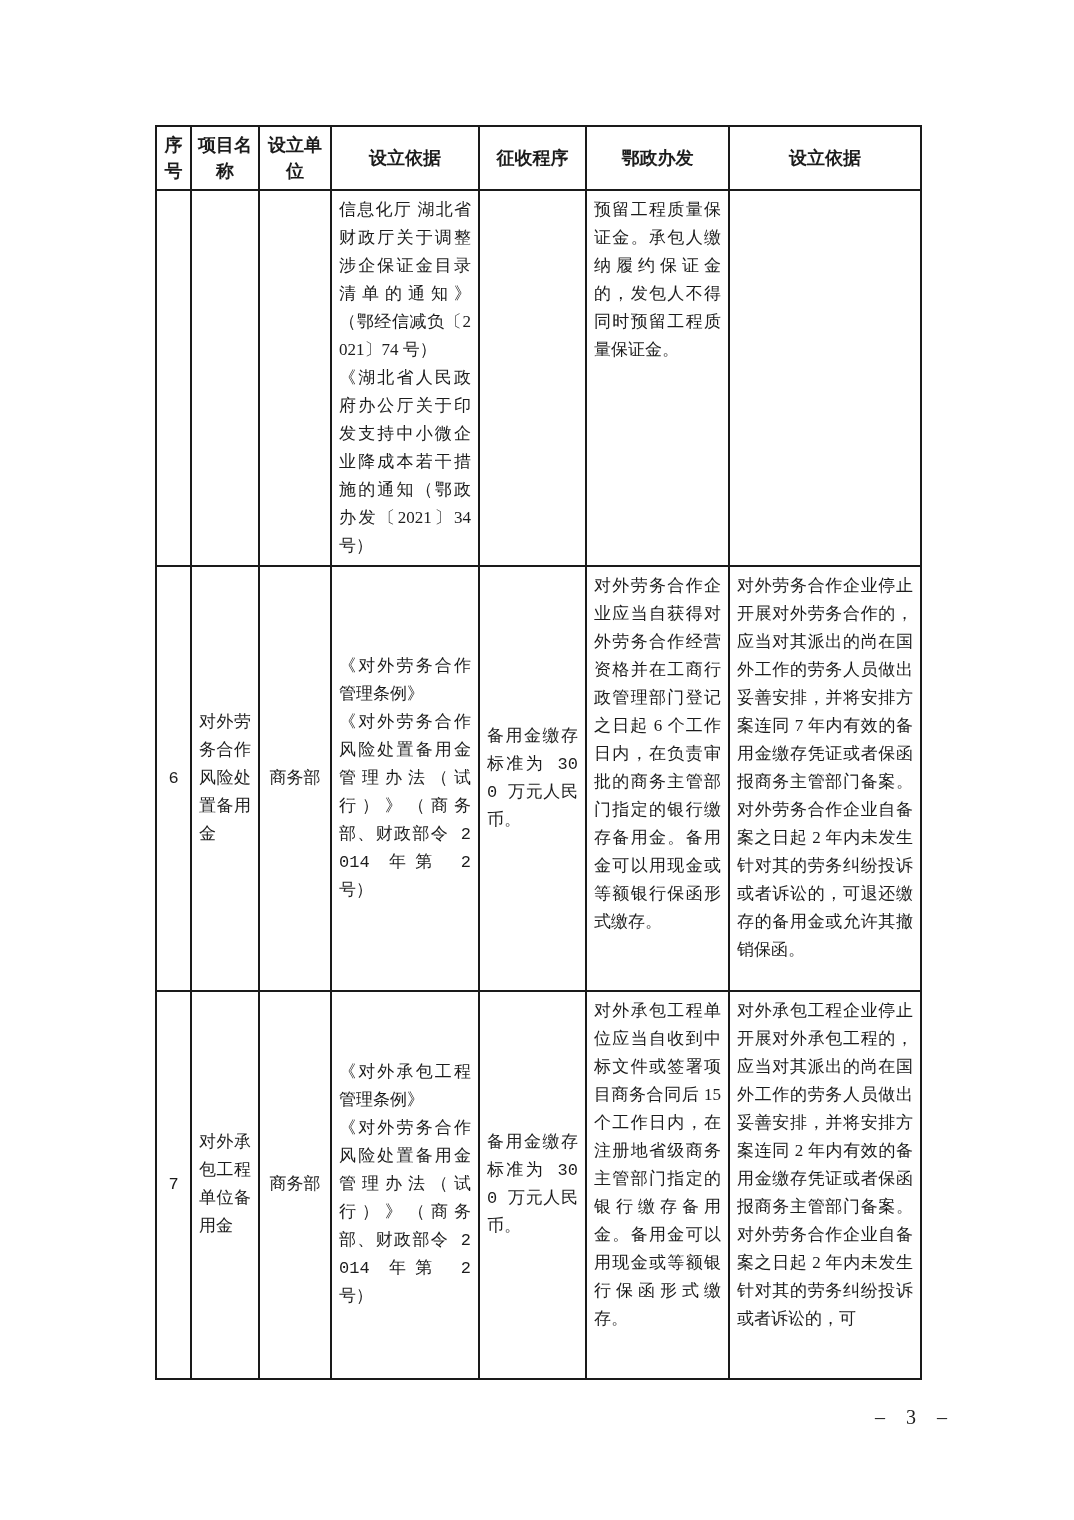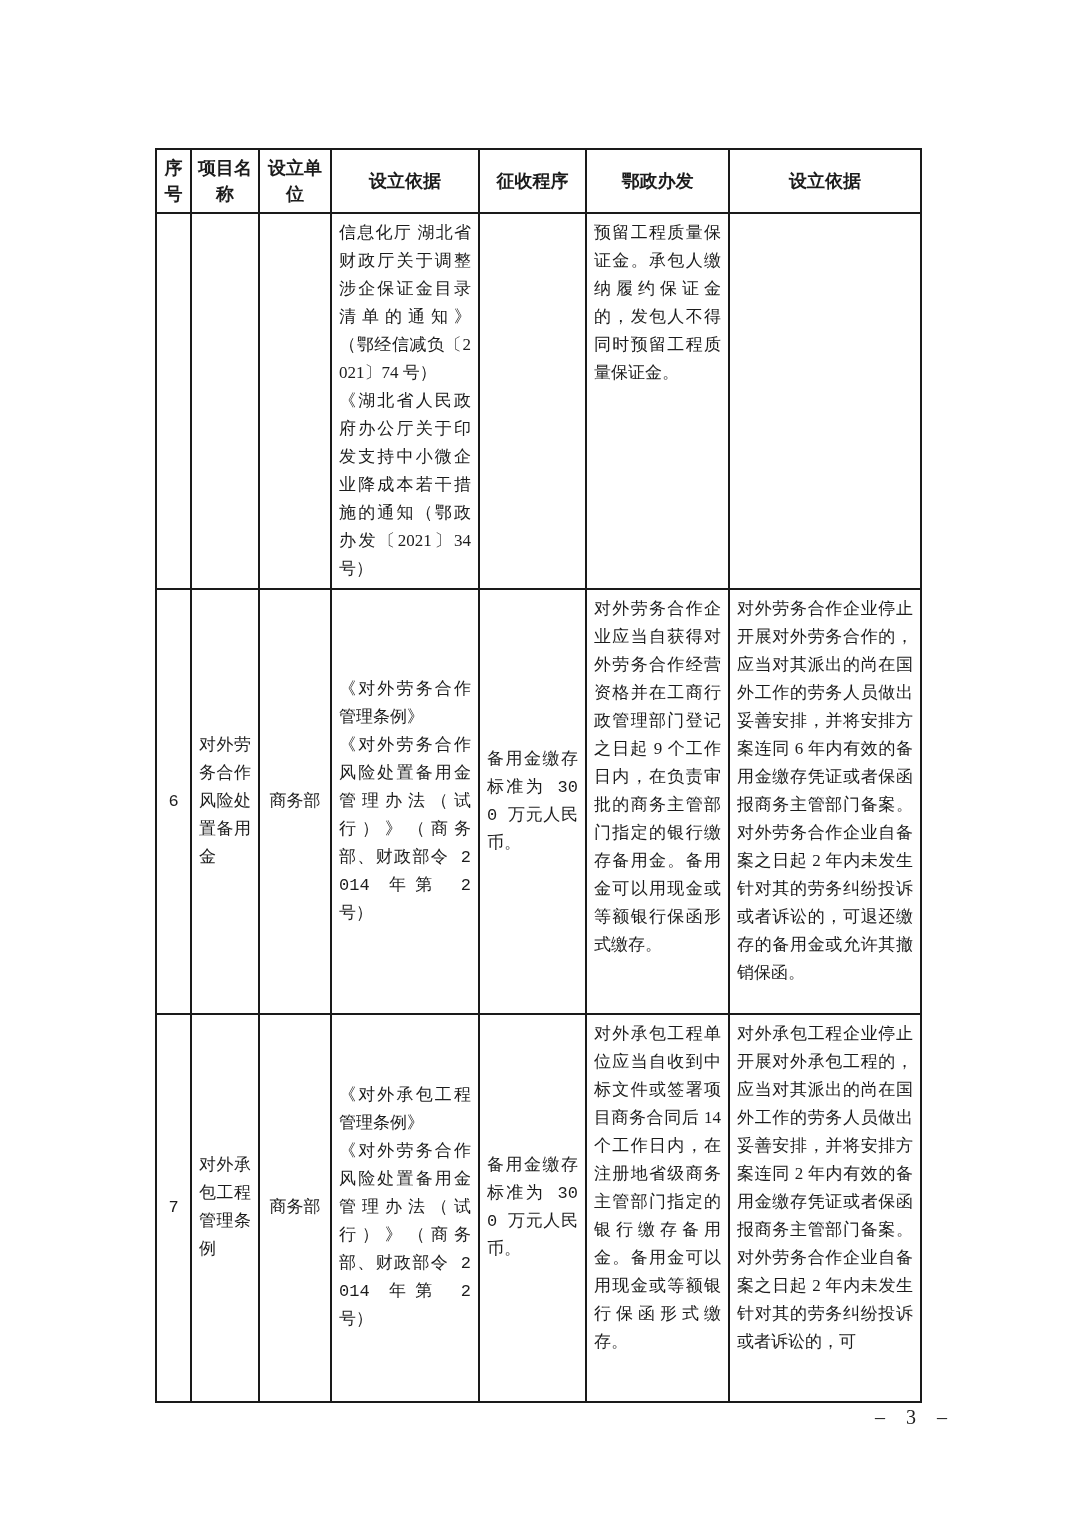--- a/index.html
+++ b/index.html
@@ -12,21 +12,21 @@
     width: 1074px;
     height: 1520px;
     background: #ffffff;
     overflow: hidden;
     color: #1c1c1c;
     font-family: "Liberation Serif", "DejaVu Serif", serif;
   }
   table.fee-table {
     position: absolute;
     left: 155px;
-    top: 148px;
+    top: 125px;
     width: 765px;
     border-collapse: collapse;
     table-layout: fixed;
   }
   table.fee-table td, table.fee-table th {
     border: 2px solid #1a1a1a;
     padding: 5px 7px;
     font-size: 17px;
     line-height: 28px;
     word-break: break-all;
@@ -104,31 +104,31 @@
         <td class="v-top jst">预留工程质量保证金。承包人缴纳履约保证金的，发包人不得同时预留工程质量保证金。</td>
         <td class="v-top jst"></td>
       </tr>
       <tr class="row-6">
         <td class="v-mid ctr">6</td>
         <td class="v-mid jst">对外劳务合作风险处置备用金</td>
         <td class="v-mid ctr">商务部</td>
         <td class="v-mid jst pre">《对外劳务合作管理条例》
 《对外劳务合作风险处置备用金管理办法（试行）》（商务部、财政部令 2014 年第 2 号）</td>
         <td class="v-mid jst">备用金缴存标准为 300 万元人民币。</td>
-        <td class="v-top jst">对外劳务合作企业应当自获得对外劳务合作经营资格并在工商行政管理部门登记之日起 9 个工作日内，在负责审批的商务主管部门指定的银行缴存备用金。备用金可以用现金或等额银行保函形式缴存。</td>
-        <td class="v-top jst">对外劳务合作企业停止开展对外劳务合作的，应当对其派出的尚在国外工作的劳务人员做出妥善安排，并将安排方案连同 6 年内有效的备用金缴存凭证或者保函报商务主管部门备案。对外劳务合作企业自备案之日起 2 年内未发生针对其的劳务纠纷投诉或者诉讼的，可退还缴存的备用金或允许其撤销保函。</td>
+        <td class="v-top jst">对外劳务合作企业应当自获得对外劳务合作经营资格并在工商行政管理部门登记之日起 6 个工作日内，在负责审批的商务主管部门指定的银行缴存备用金。备用金可以用现金或等额银行保函形式缴存。</td>
+        <td class="v-top jst">对外劳务合作企业停止开展对外劳务合作的，应当对其派出的尚在国外工作的劳务人员做出妥善安排，并将安排方案连同 7 年内有效的备用金缴存凭证或者保函报商务主管部门备案。对外劳务合作企业自备案之日起 2 年内未发生针对其的劳务纠纷投诉或者诉讼的，可退还缴存的备用金或允许其撤销保函。</td>
       </tr>
       <tr class="row-7">
         <td class="v-mid ctr">7</td>
-        <td class="v-mid jst">对外承包工程管理条例</td>
+        <td class="v-mid jst">对外承包工程单位备用金</td>
         <td class="v-mid ctr">商务部</td>
         <td class="v-mid jst pre">《对外承包工程管理条例》
 《对外劳务合作风险处置备用金管理办法（试行）》（商务部、财政部令 2014 年第 2 号）</td>
         <td class="v-mid jst">备用金缴存标准为 300 万元人民币。</td>
-        <td class="v-top jst">对外承包工程单位应当自收到中标文件或签署项目商务合同后 14 个工作日内，在注册地省级商务主管部门指定的银行缴存备用金。备用金可以用现金或等额银行保函形式缴存。</td>
+        <td class="v-top jst">对外承包工程单位应当自收到中标文件或签署项目商务合同后 15 个工作日内，在注册地省级商务主管部门指定的银行缴存备用金。备用金可以用现金或等额银行保函形式缴存。</td>
         <td class="v-top jst">对外承包工程企业停止开展对外承包工程的，应当对其派出的尚在国外工作的劳务人员做出妥善安排，并将安排方案连同 2 年内有效的备用金缴存凭证或者保函报商务主管部门备案。对外劳务合作企业自备案之日起 2 年内未发生针对其的劳务纠纷投诉或者诉讼的，可</td>
       </tr>
     </tbody>
   </table>
 
   <div class="page-number">– 3 –</div>
 
 </div>
 
 </body></html>

